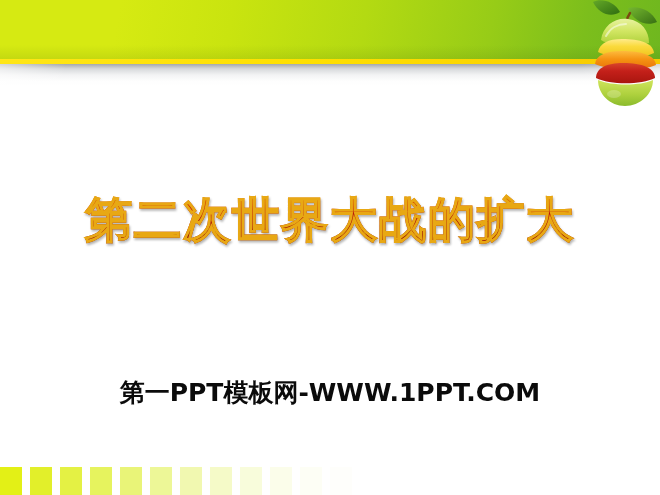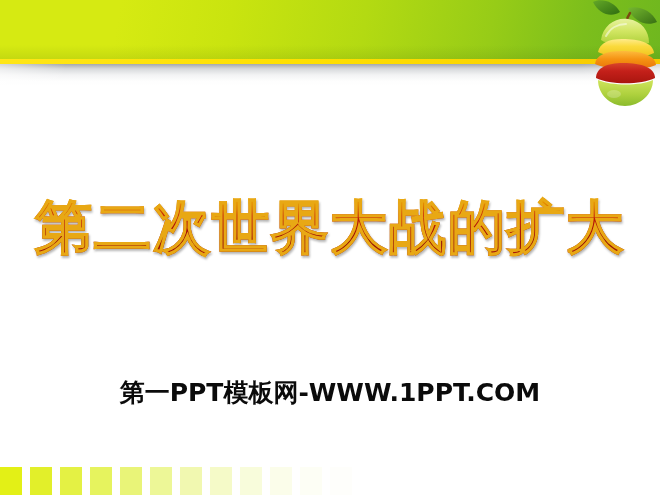--- a/index.html
+++ b/index.html
@@ -95,21 +95,21 @@
     position: absolute;
     left: 0;
     top: 160px;
     width: 660px;
     text-align: center;
   }
   .slide-title {
     display: inline-block;
     font-family: "DejaVu Serif", "Liberation Serif", serif;
     font-weight: bold;
-    font-size: 57px;
+    font-size: 47px;
     line-height: 58px;
     letter-spacing: 2px;
     background-image: linear-gradient(to bottom,
         #f0a800 0%,
         #e08000 12%,
         #c41c08 30%,
         #a80f08 55%,
         #8e0b06 78%,
         #b02008 100%);
     -webkit-background-clip: text;

